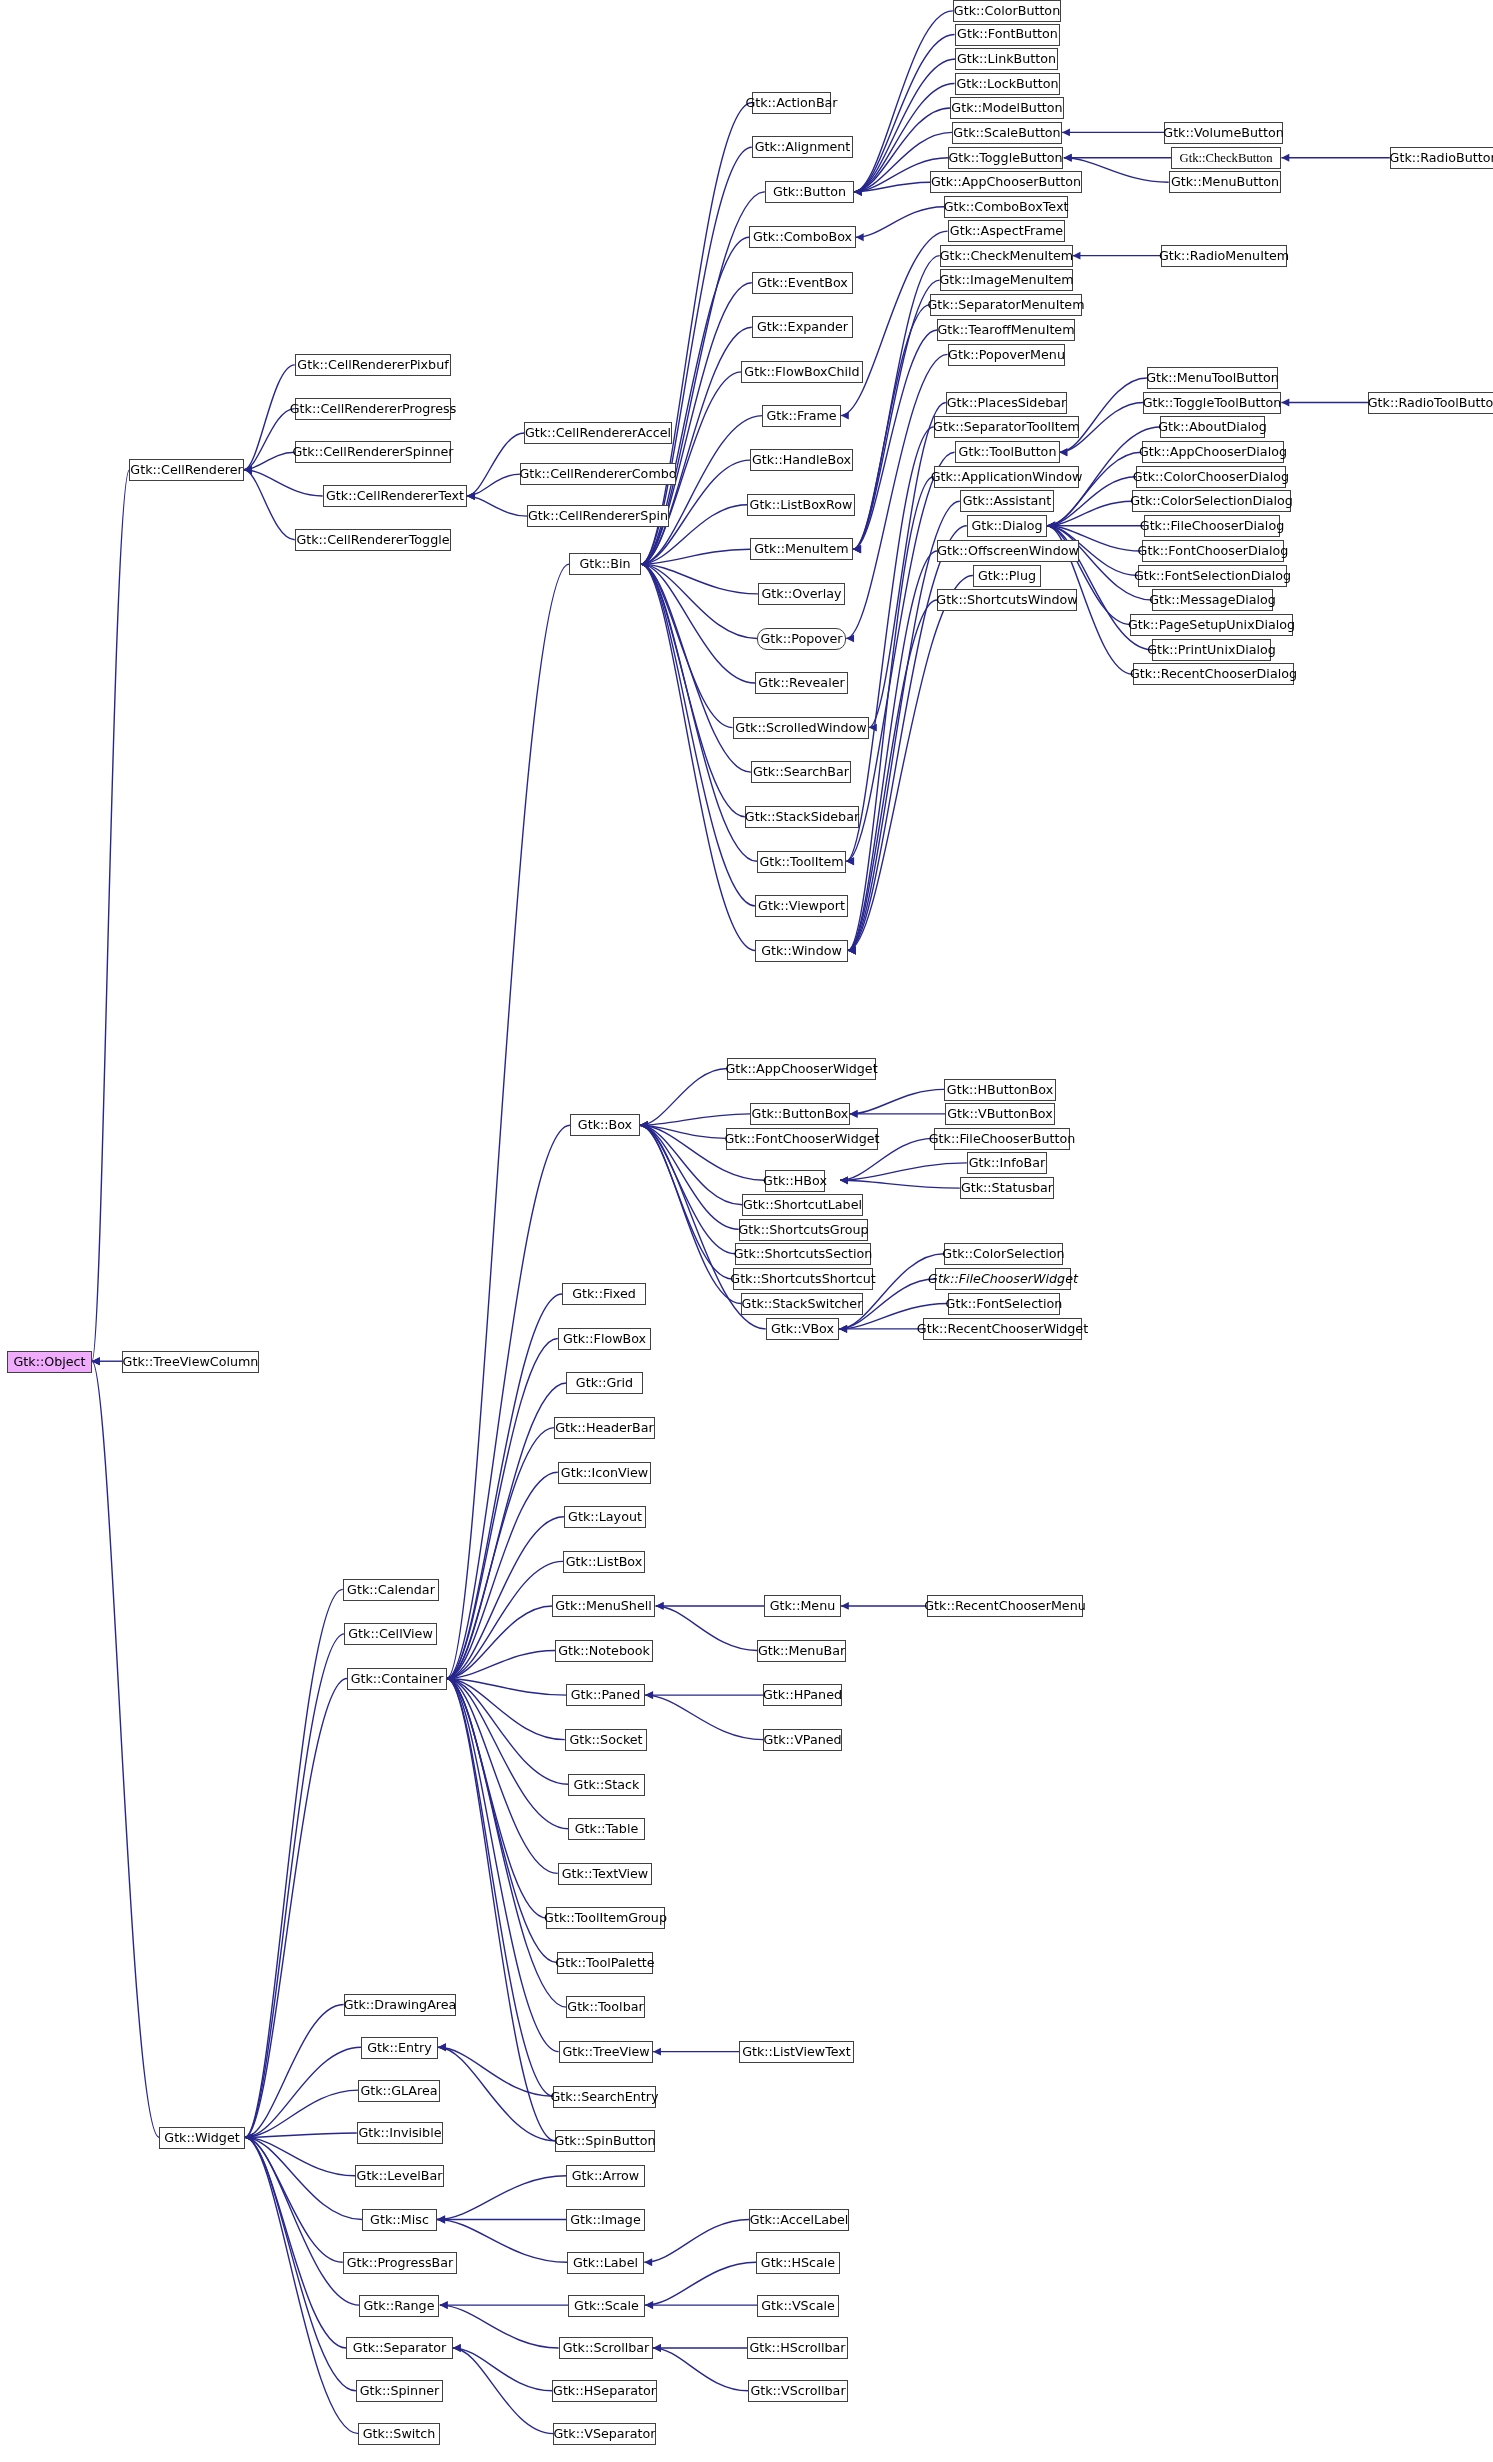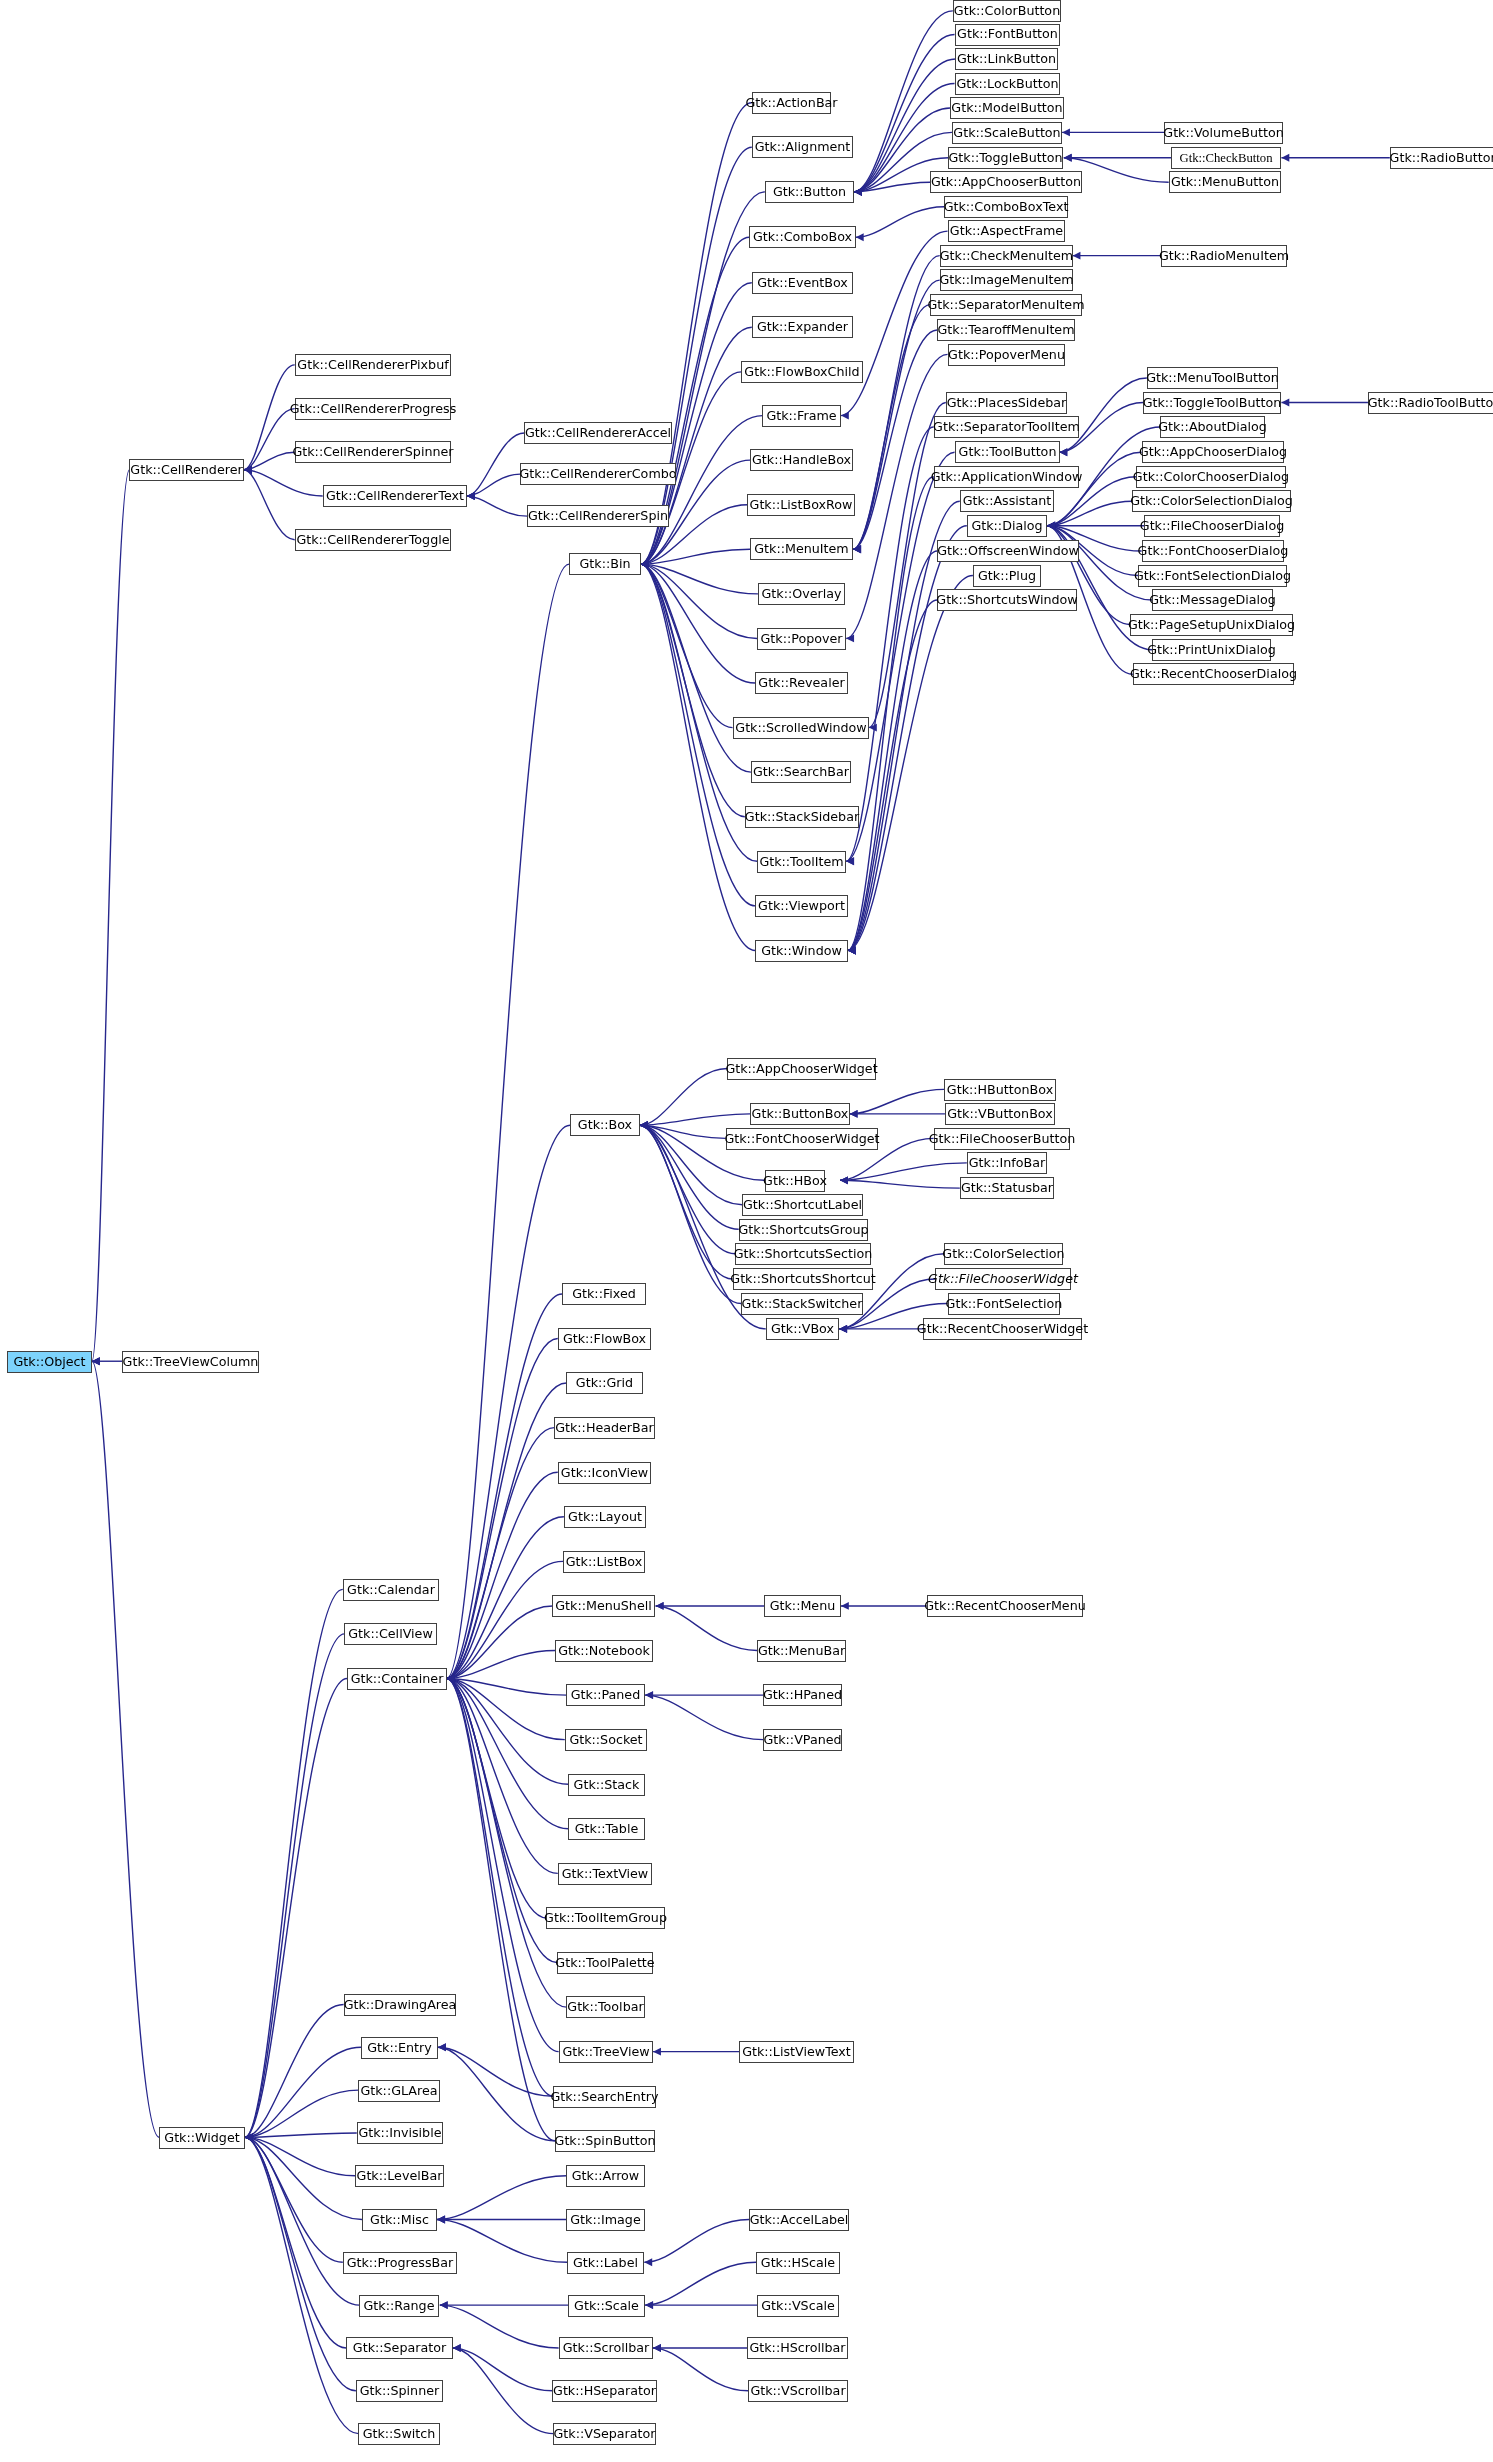--- a/index.html
+++ b/index.html
@@ -2,21 +2,21 @@
 <html style="font-size:14px"><head>
 <meta charset="utf-8">
 <style>
   html,body{margin:0;padding:0;background:#ffffff;}
   #canvas{position:relative;width:1494px;height:2462px;background:#ffffff;
           font-family:"DejaVu Sans","Liberation Sans",sans-serif;}
   .node{position:absolute;box-sizing:border-box;border:0.9px solid #404040;
         background:#ffffff;color:#000000;font-size:12.7px;line-height:1;
         display:flex;align-items:center;justify-content:center;
         white-space:nowrap;height:22px;z-index:3;}
-  .node.root{background:#7dd3fc;border-color:#404040;}
+  .node.root{background:#f0abfc;border-color:#404040;}
   svg.edges{position:absolute;left:0;top:0;width:1494px;height:2462px;z-index:1;
             overflow:visible;}
   svg.edges path{fill:none;stroke:#26268c;stroke-width:1.6px;}
   svg.edges polygon{fill:#26268c;stroke:none;}
 </style>
 </head>
 <body>
 
 <div id="canvas">
   <svg class="edges" id="edge-layer" viewBox="0 0 1709 2817" width="1494" height="2462">
@@ -385,21 +385,21 @@
       </div>
       <div class="node" style="left: 747px; top: 494px; width: 108px;">
         <span>Gtk::ListBoxRow</span>
       </div>
       <div class="node" style="left: 750px; top: 538px; width: 103px;">
         <span>Gtk::MenuItem</span>
       </div>
       <div class="node" style="left: 758px; top: 583px; width: 87px;">
         <span>Gtk::Overlay</span>
       </div>
-      <div class="node" style="left: 757px; top: 628px; width: 89px;">
+      <div class="node" style="left: 757px; top: 628px; width: 89px; border-radius: 10px;">
         <span>Gtk::Popover</span>
       </div>
       <div class="node" style="left: 755px; top: 672px; width: 93px;">
         <span>Gtk::Revealer</span>
       </div>
       <div class="node" style="left: 733px; top: 717px; width: 136px;">
         <span>Gtk::ScrolledWindow</span>
       </div>
       <div class="node" style="left: 751px; top: 761px; width: 100px;">
         <span>Gtk::SearchBar</span>

